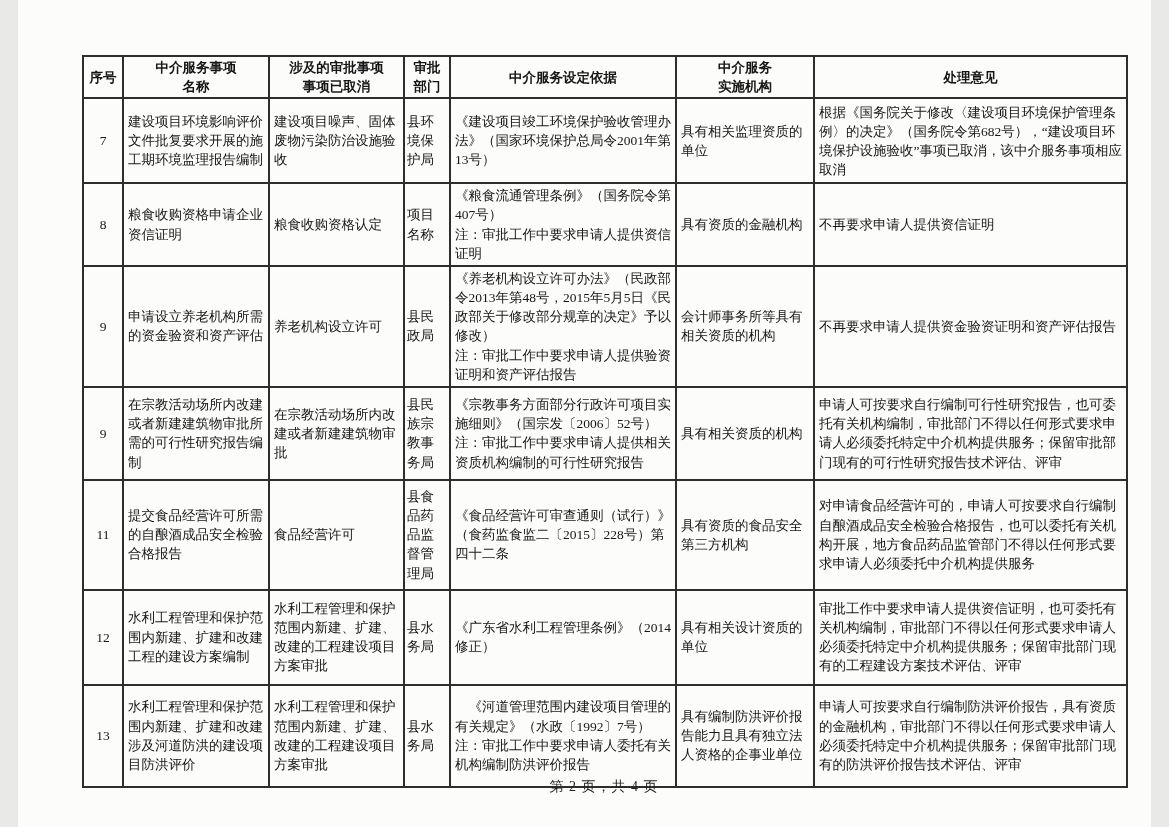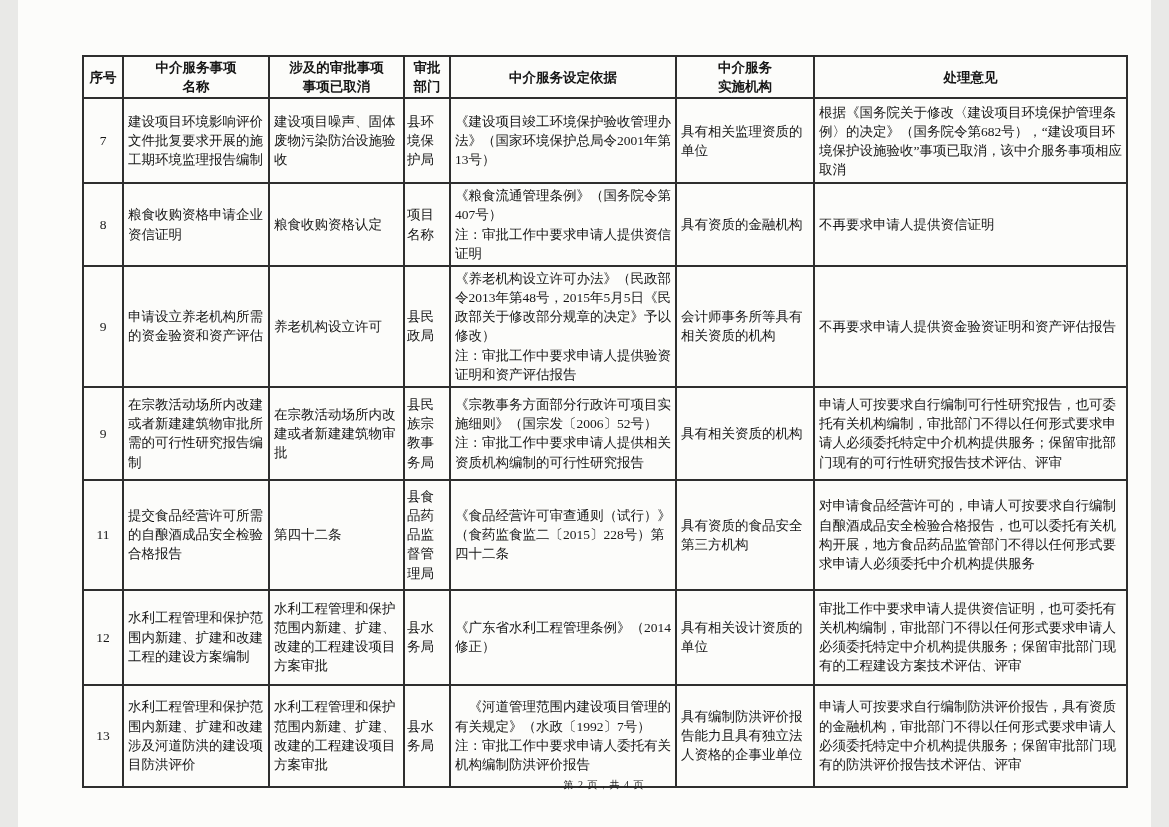--- a/index.html
+++ b/index.html
@@ -43,21 +43,21 @@
     text-align: center;
     font-family: "Liberation Serif", "DejaVu Serif", serif;
   }
   .doc-table td.dept { padding: 6px 2px; }
   .footer {
     position: absolute;
     left: 64px;
     top: 778px;
     width: 1044px;
     text-align: center;
-    font-size: 10px;
+    font-size: 14px;
     letter-spacing: 1px;
     color: #222;
   }
 </style>
 </head>
 <body>
 
 <div class="page">
 
   <table class="doc-table">
@@ -124,21 +124,21 @@
         <td class="dept">县民族宗教事务局</td>
         <td>《宗教事务方面部分行政许可项目实施细则》（国宗发〔2006〕52号）
 注：审批工作中要求申请人提供相关资质机构编制的可行性研究报告</td>
         <td>具有相关资质的机构</td>
         <td>申请人可按要求自行编制可行性研究报告，也可委托有关机构编制，审批部门不得以任何形式要求申请人必须委托特定中介机构提供服务；保留审批部门现有的可行性研究报告技术评估、评审</td>
       </tr>
 
       <tr style="height:95px">
         <td class="seq">11</td>
         <td>提交食品经营许可所需的自酿酒成品安全检验合格报告</td>
-        <td>第四十二条</td>
+        <td>食品经营许可</td>
         <td class="dept">县食品药品监督管理局</td>
         <td>《食品经营许可审查通则（试行）》（食药监食监二〔2015〕228号）第四十二条</td>
         <td>具有资质的食品安全第三方机构</td>
         <td>对申请食品经营许可的，申请人可按要求自行编制自酿酒成品安全检验合格报告，也可以委托有关机构开展，地方食品药品监管部门不得以任何形式要求申请人必须委托中介机构提供服务</td>
       </tr>
 
       <tr style="height:95px">
         <td class="seq">12</td>
         <td>水利工程管理和保护范围内新建、扩建和改建工程的建设方案编制</td>
         <td>水利工程管理和保护范围内新建、扩建、改建的工程建设项目方案审批</td>

